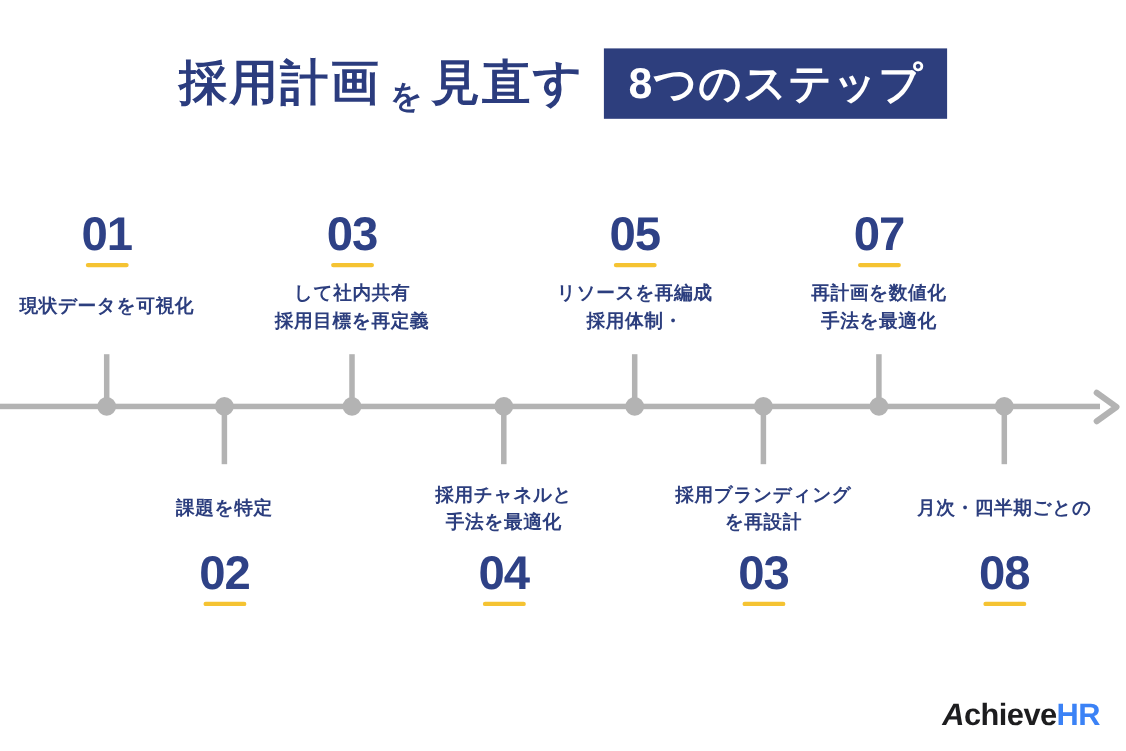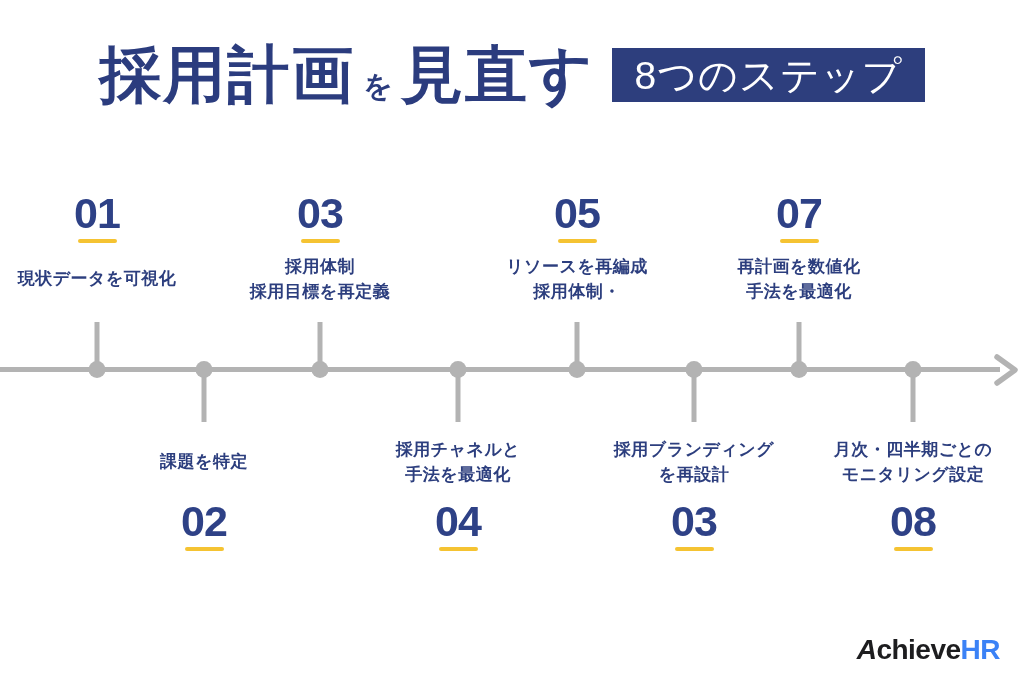--- a/index.html
+++ b/index.html
@@ -11,31 +11,31 @@
     overflow:hidden;
   }
   .page { position:absolute; inset:0; }
 
   
   .title-row {
     position:absolute; top:44px; left:0; width:100%;
     display:flex; justify-content:center; align-items:center; gap:8px;
   }
   .title-main {
-    font-size:62px; font-weight:bold; color:#2b3c7e;
+    font-size:44px; font-weight:bold; color:#2b3c7e;
     letter-spacing:2px; line-height:1;
   }
   .title-particle {
     font-size:29px; font-weight:bold; color:#2b3c7e;
     line-height:1; align-self:flex-end; padding-bottom:5px;
   }
   .title-badge {
     background:#2d3e7d; color:#ffffff;
-    font-size:39px; font-weight:normal; line-height:1;
-    height:54px; padding:0 22px; margin-left:10px;
+    font-size:39px; font-weight:bold; line-height:1;
+    height:64px; padding:0 22px; margin-left:10px;
     display:flex; align-items:center; letter-spacing:1px;
   }
 
   
   .timeline-line {
     position:absolute; top:367px; left:0; width:1000px; height:5px;
     background:#b3b3b3;
   }
   .timeline-arrow { position:absolute; left:993px; top:353px; }
   .conn {
@@ -126,21 +126,21 @@
     <div class="step-label">
       <div>現状データを可視化</div>
       <div></div>
     </div>
   </section>
 
   <section class="step step-top" style="left:320px">
     <div class="step-num">03</div>
     <div class="step-underline"></div>
     <div class="step-label">
-      <div>採用体制</div>
+      <div>して社内共有</div>
       <div>採用目標を再定義</div>
     </div>
   </section>
 
   <section class="step step-top" style="left:577px">
     <div class="step-num">05</div>
     <div class="step-underline"></div>
     <div class="step-label">
       <div>リソースを再編成</div>
       <div>採用体制・</div>
@@ -179,21 +179,20 @@
       <div>採用ブランディング</div>
       <div>を再設計</div>
     </div>
     <div class="step-num">03</div>
     <div class="step-underline"></div>
   </section>
 
   <section class="step step-bottom" style="left:913px">
     <div class="step-label">
       <div>月次・四半期ごとの</div>
-      <div>モニタリング設定</div>
     </div>
     <div class="step-num">08</div>
     <div class="step-underline"></div>
   </section>
 
   <div class="logo">
     <span class="logo-achieve">Achieve</span>
     <span class="logo-hr">HR</span>
   </div>
 

